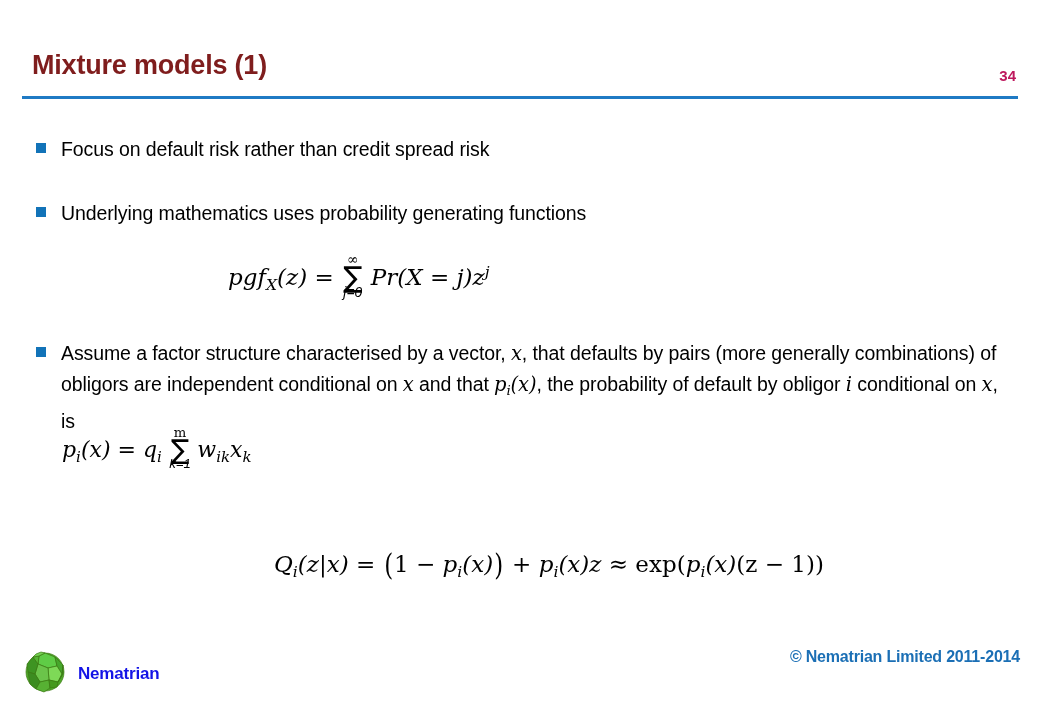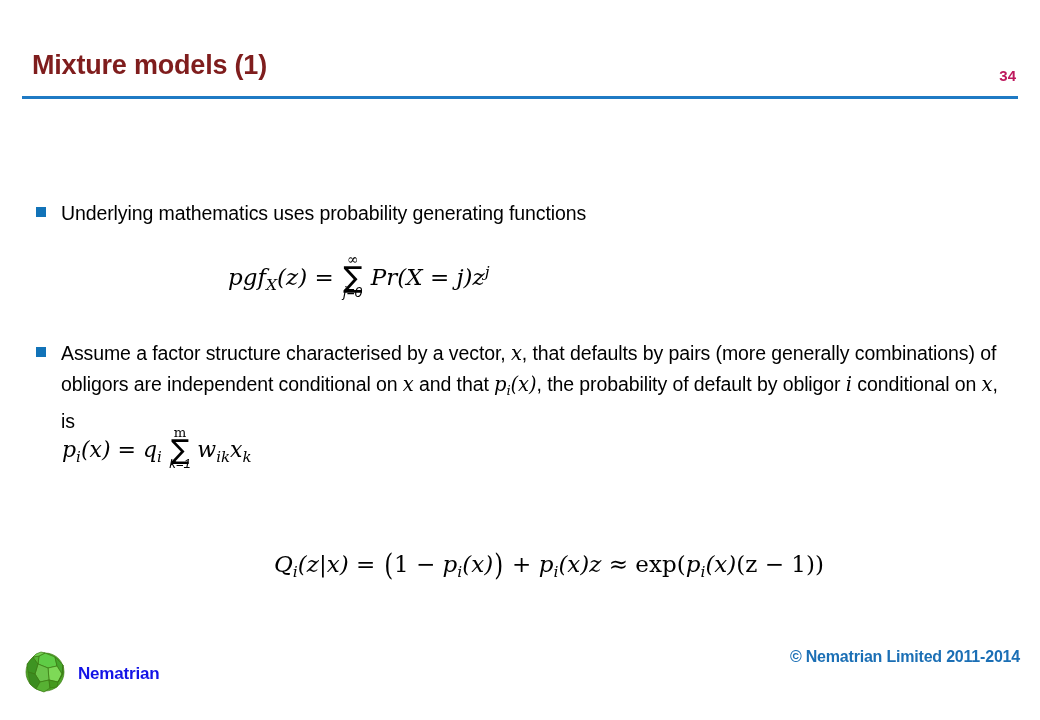--- a/index.html
+++ b/index.html
@@ -200,20 +200,24 @@
 <body>
 
 <div id="slide-header">
   <div id="page-title">Mixture models (1)</div>
   <div id="page-number">34</div>
   <div id="title-rule"></div>
 </div>
 
 <div id="slide-body">
 
+  <div class="bullet-row" id="bullet-1">
+    <span class="bullet-marker"></span>
+    <span class="bullet-text">Focus on default risk rather than credit spread risk</span>
+  </div>
 
   <div class="bullet-row" id="bullet-2">
     <span class="bullet-marker"></span>
     <span class="bullet-text">Underlying mathematics uses probability generating functions</span>
   </div>
 
   <div class="math" id="equation-pgf">
     <span>pgf</span><span class="sub">X</span><span>(z)</span>
     <span class="up">=</span>
     <span class="sumop">

